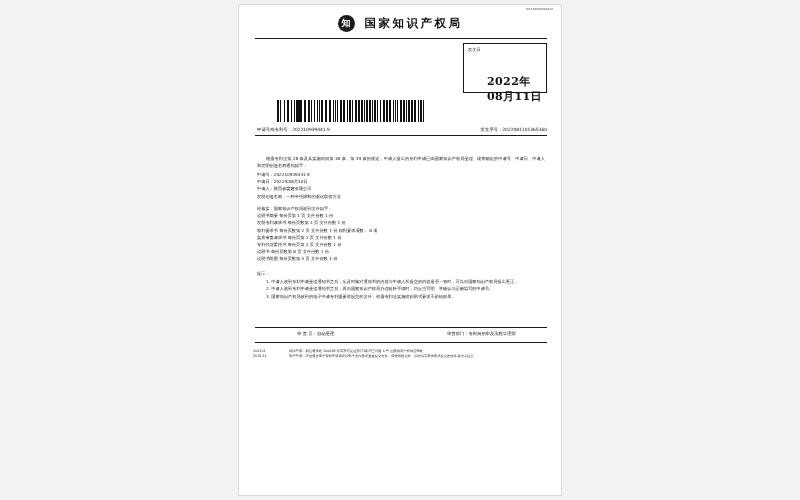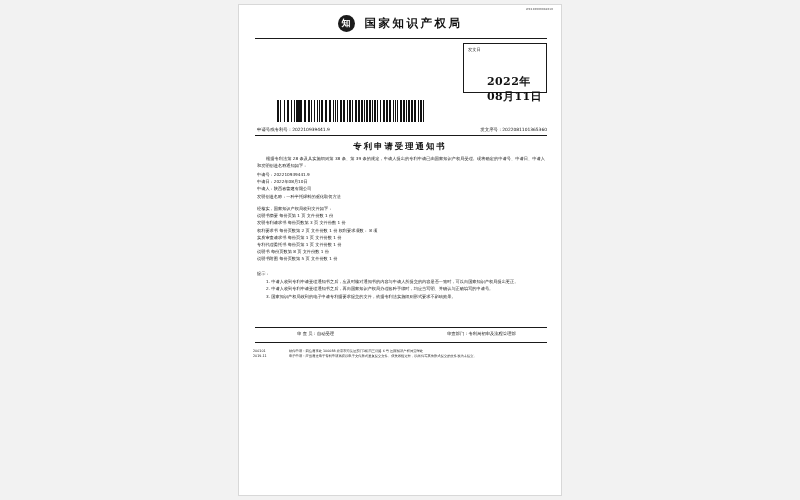--- a/index.html
+++ b/index.html
@@ -288,21 +288,20 @@
     <div>
       <span>申请号或专利号：</span><span>202210939441.9</span>
     </div>
     <div>
       <span>发文序号：</span><span>2022081101365360</span>
     </div>
   </div>
 
   <div class="rule rule-mid"></div>
 
-  <div class="doc-title">专利申请受理通知书</div>
 
   <div class="body-text p1 para">根据专利法第 28 条及其实施细则第 38 条、第 39 条的规定，申请人提出的专利申请已由国家知识产权局受理。现将确定的申请号、申请日、申请人和发明创造名称通知如下：</div>
 
   <div class="body-text kv-list">
     <div class="kv-line">申请号：202210939441.9</div>
     <div class="kv-line">申请日：2022年08月10日</div>
     <div class="kv-line">申请人：陕西春蕾建有限公司</div>
     <div class="kv-line">发明创造名称：一种半托焊料的驱化取切方法</div>
   </div>
 

